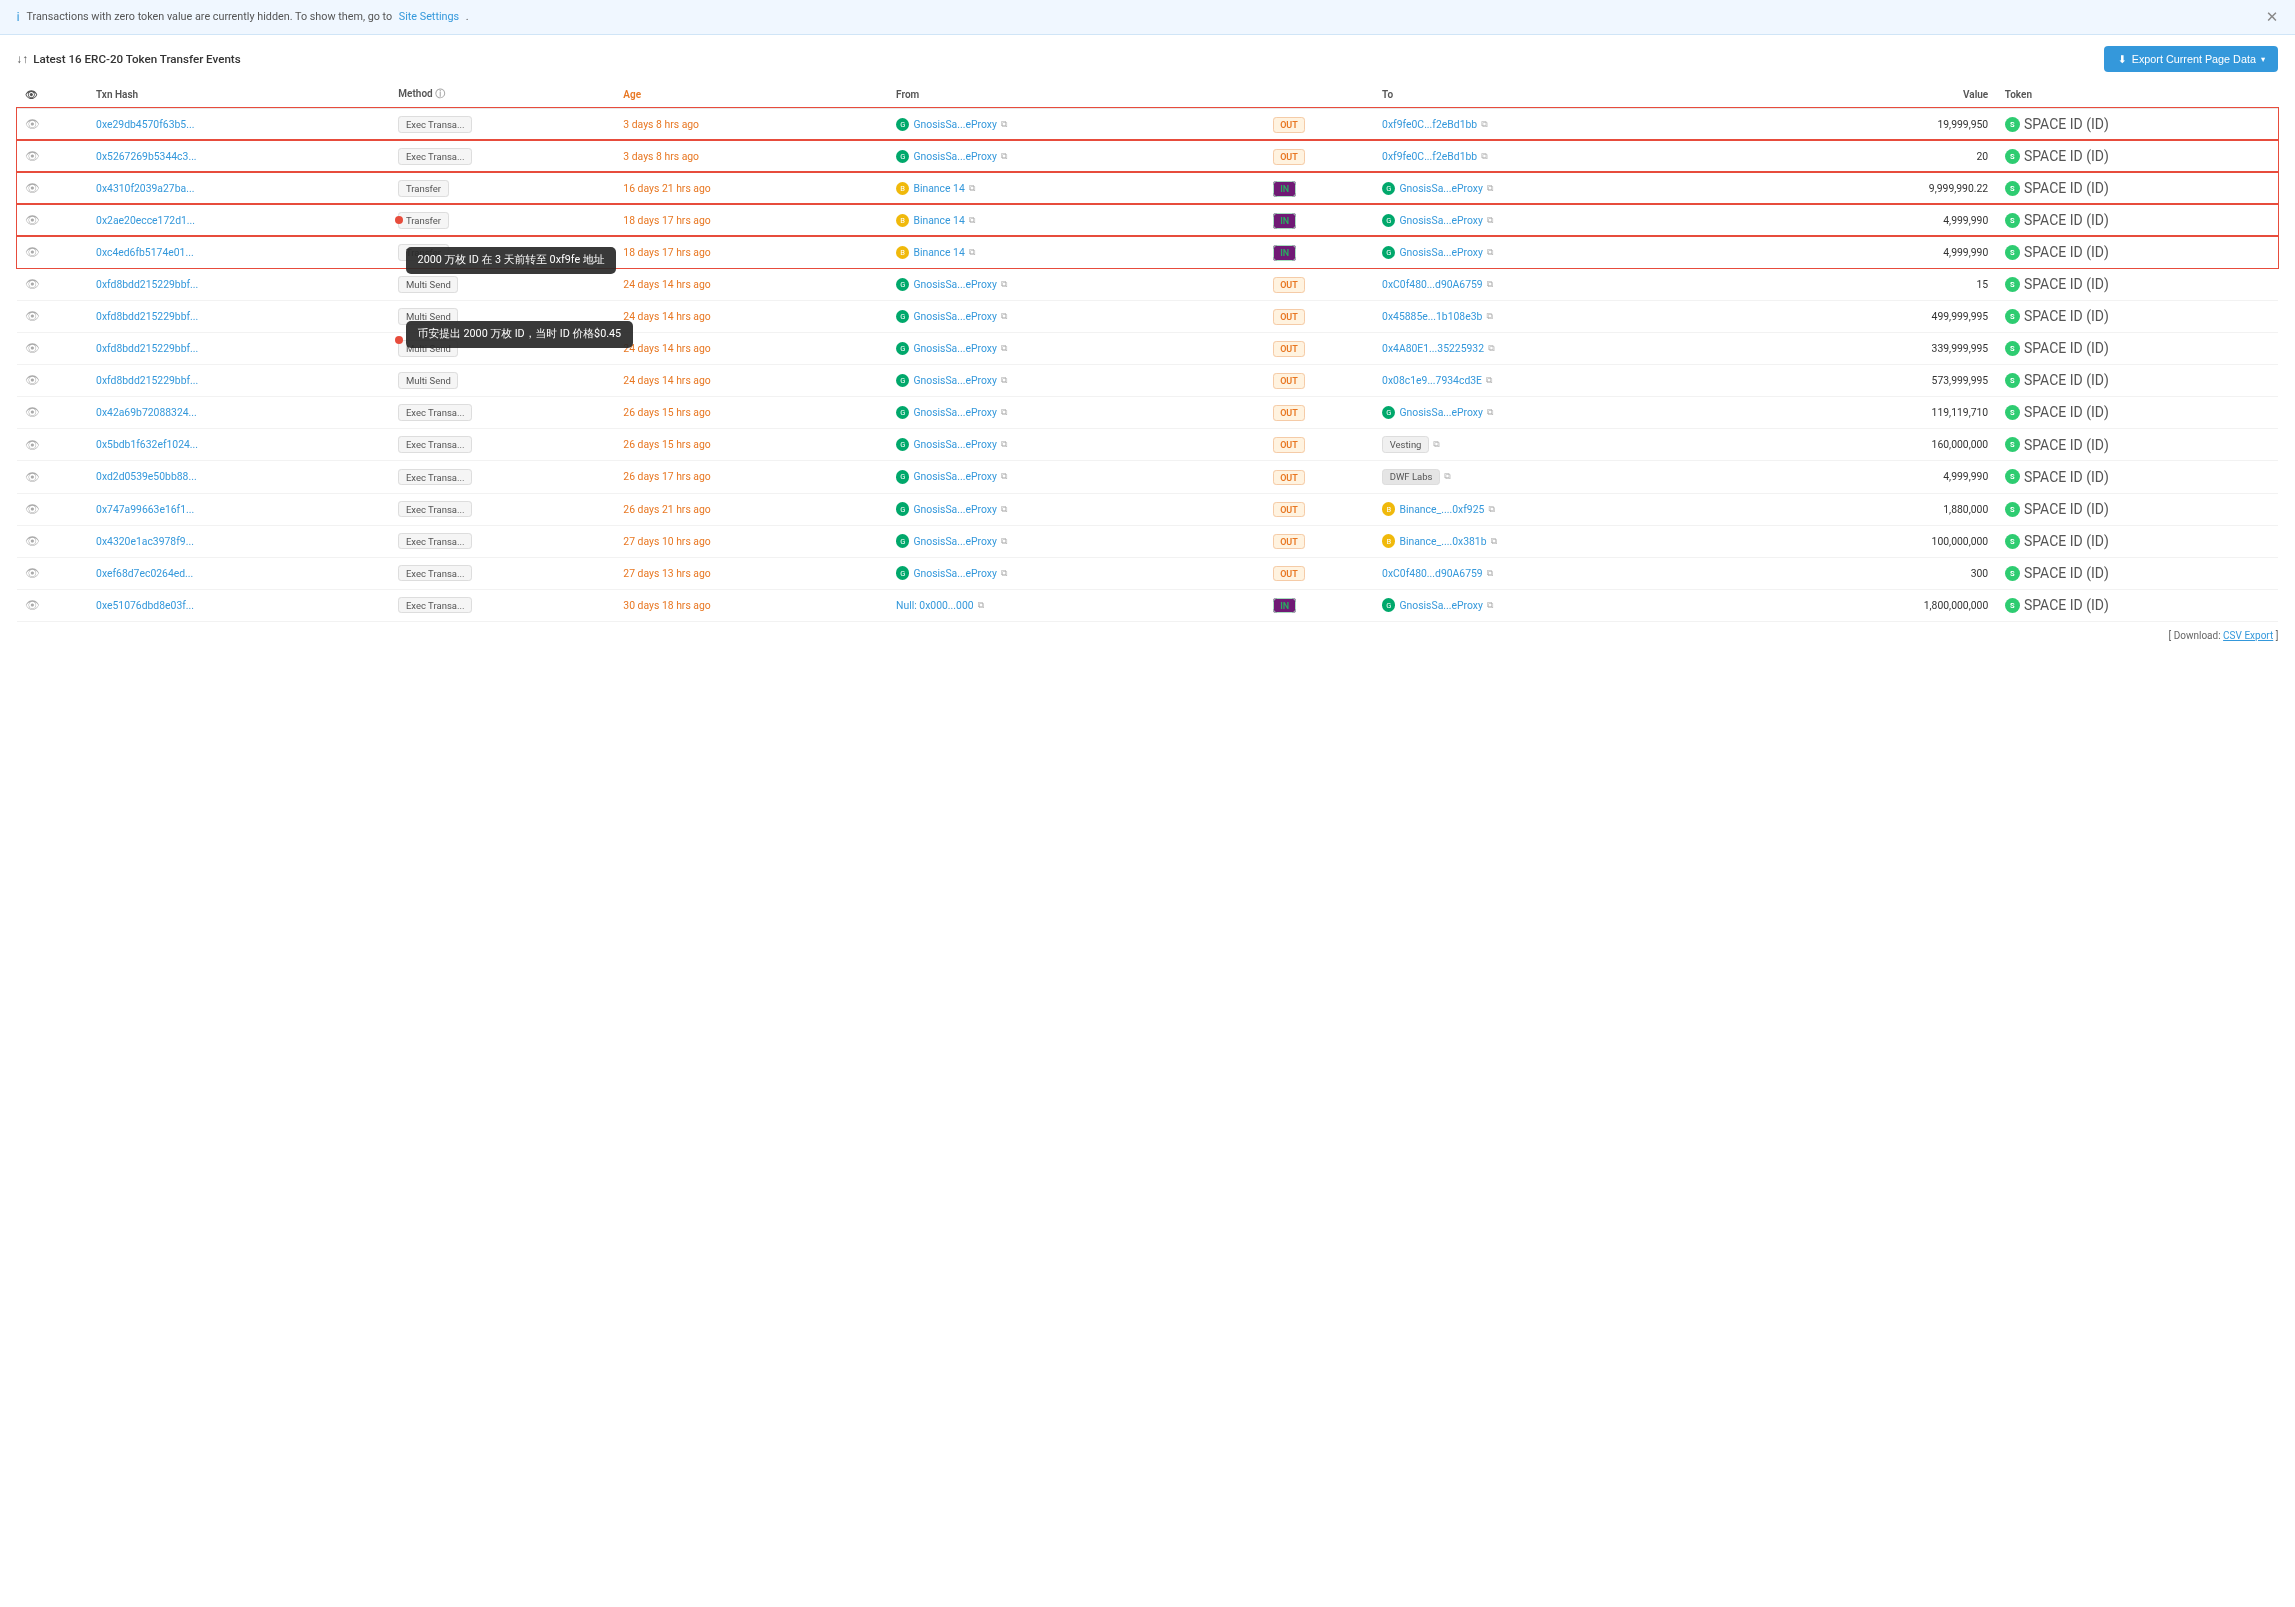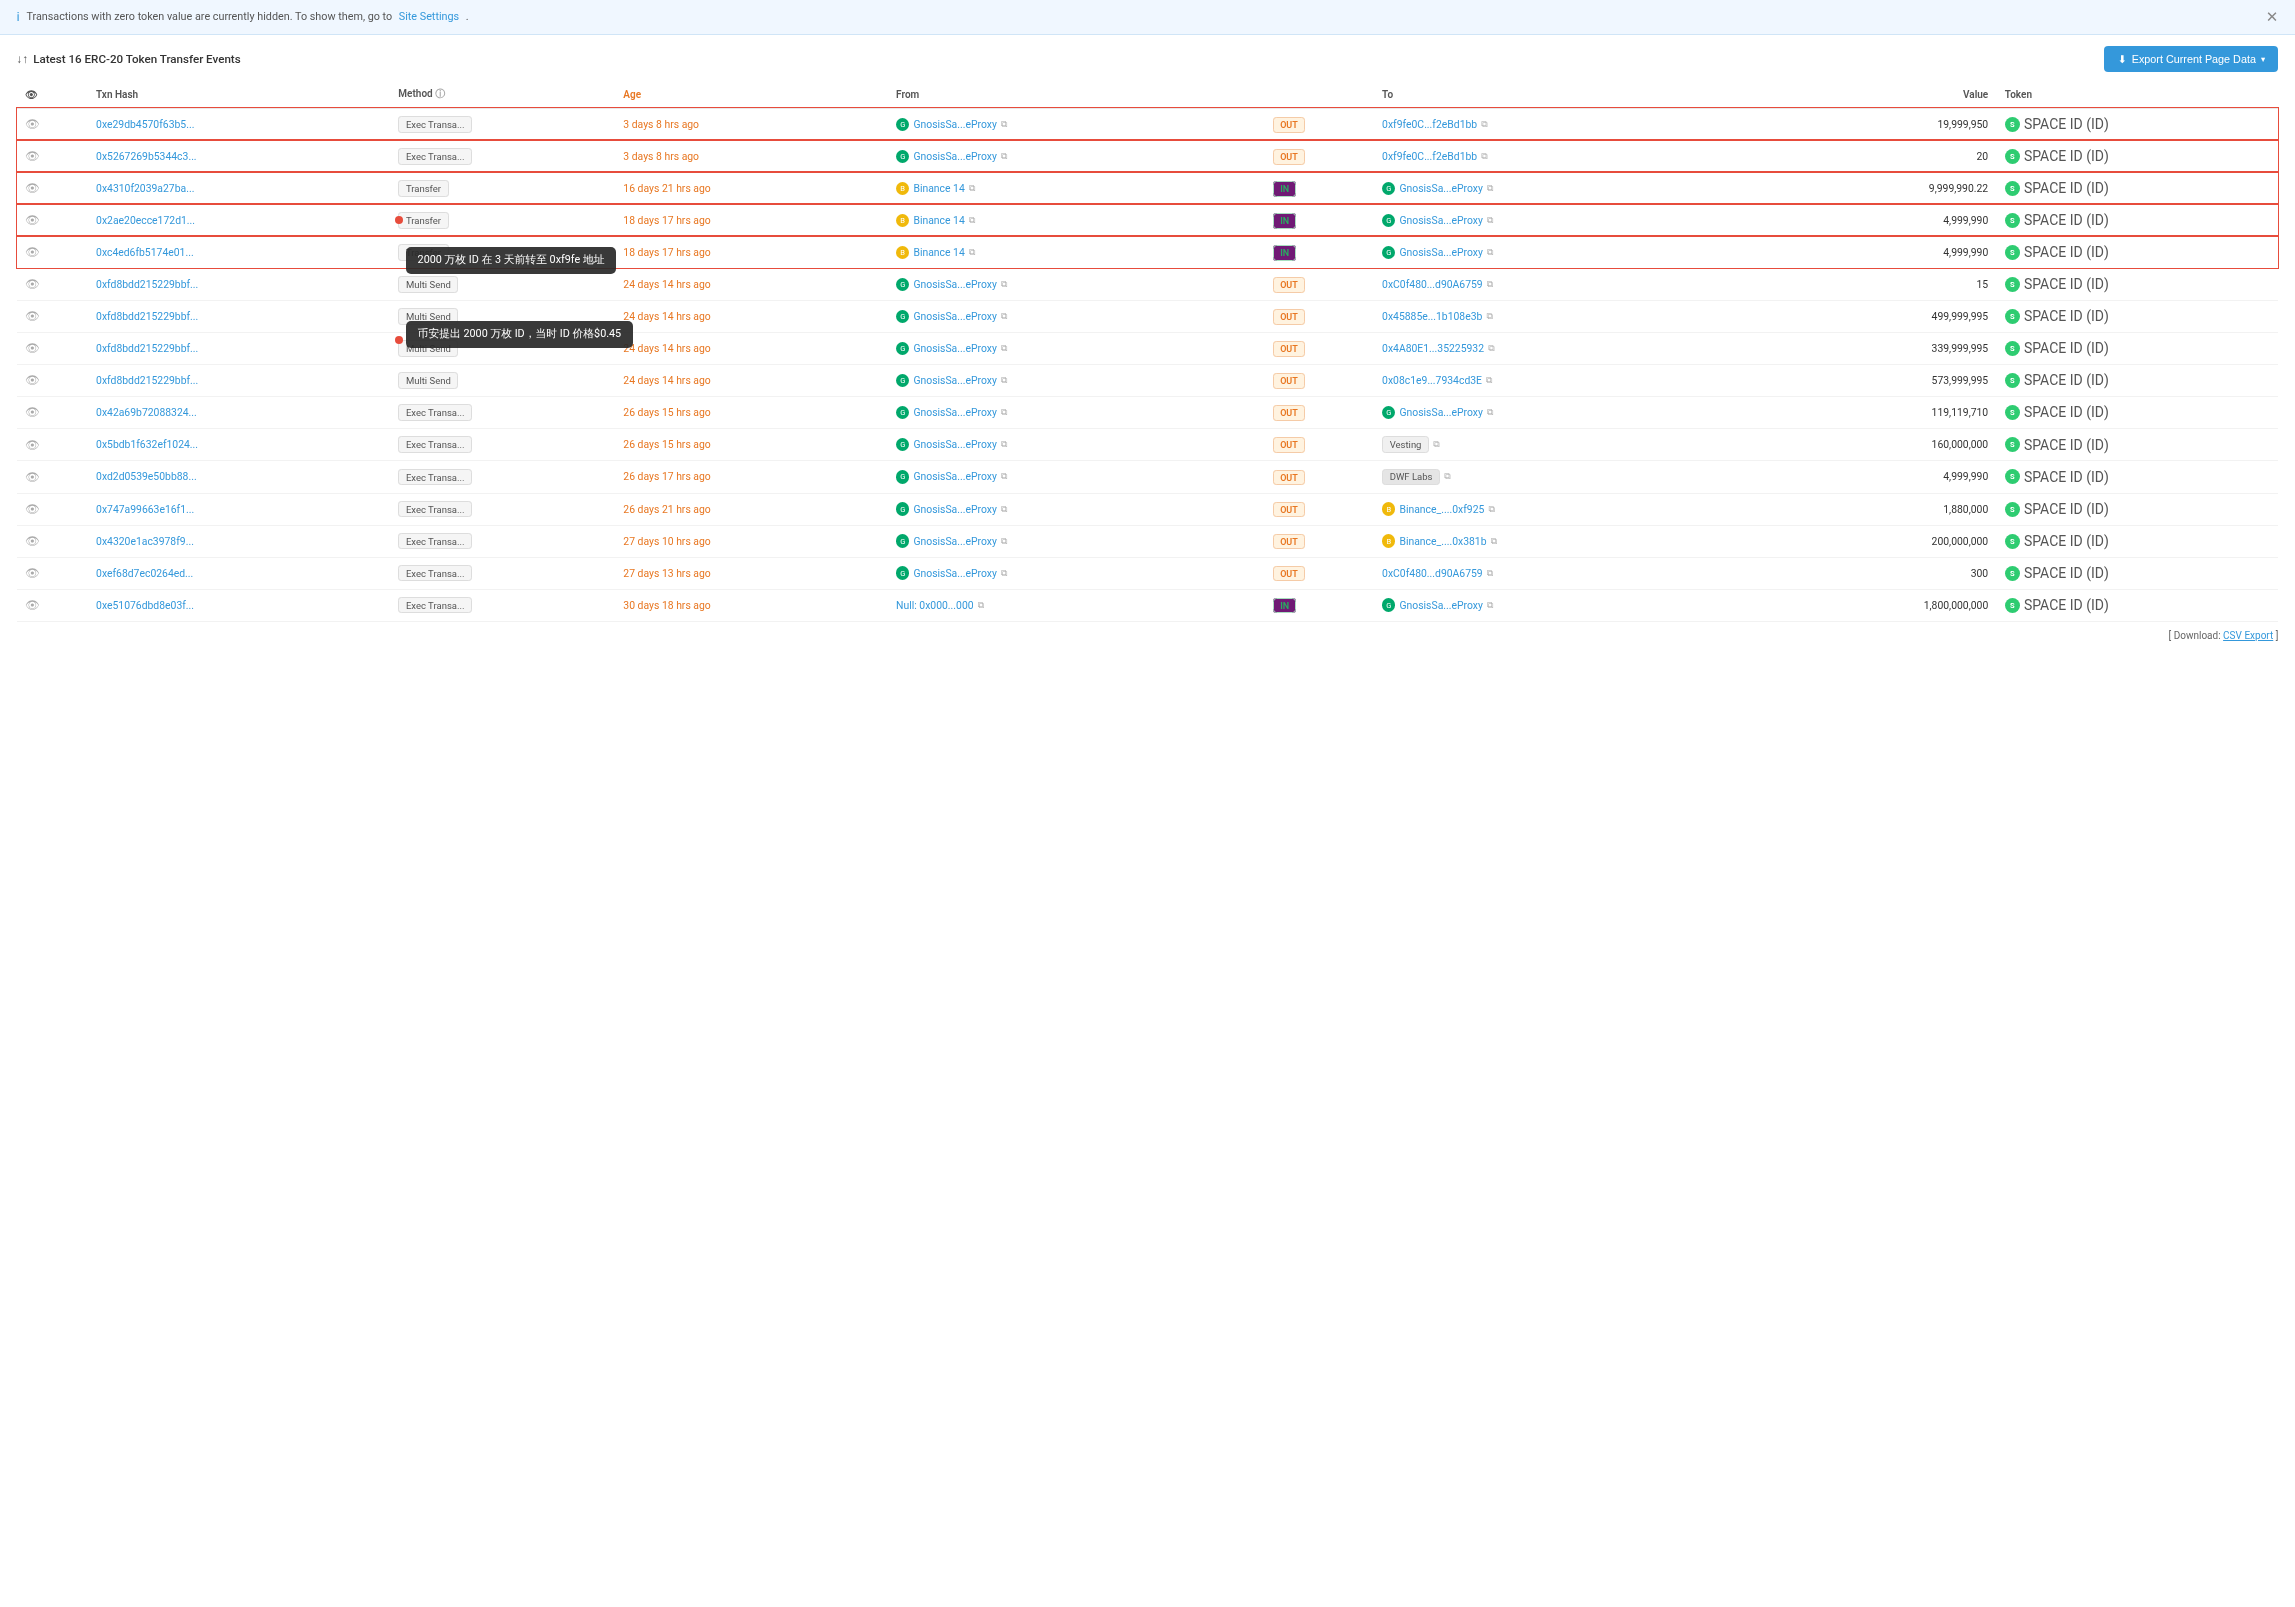--- a/index.html
+++ b/index.html
@@ -639,21 +639,21 @@
   </div>
           </td>
           <td><span class="direction-badge out-badge">OUT</span></td>
           <td>
             <div class="from-to-cell">
     <span class="binance-icon">B</span>
     <a href="#" class="from-link">Binance_....0x381b</a>
     <span class="copy-icon">⧉</span>
   </div>
           </td>
-          <td class="value-col"><span>200,000,000</span></td>
+          <td class="value-col"><span>100,000,000</span></td>
           <td>
             <div class="token-cell">
     <span class="space-token-icon">S</span>
     <span class="token-name">SPACE ID (ID)</span>
   </div>
           </td>
         </tr>
         <tr>
           <td><span class="eye-icon">👁</span></td>
           <td><a href="#" class="txn-link">0xef68d7ec0264ed...</a></td>

